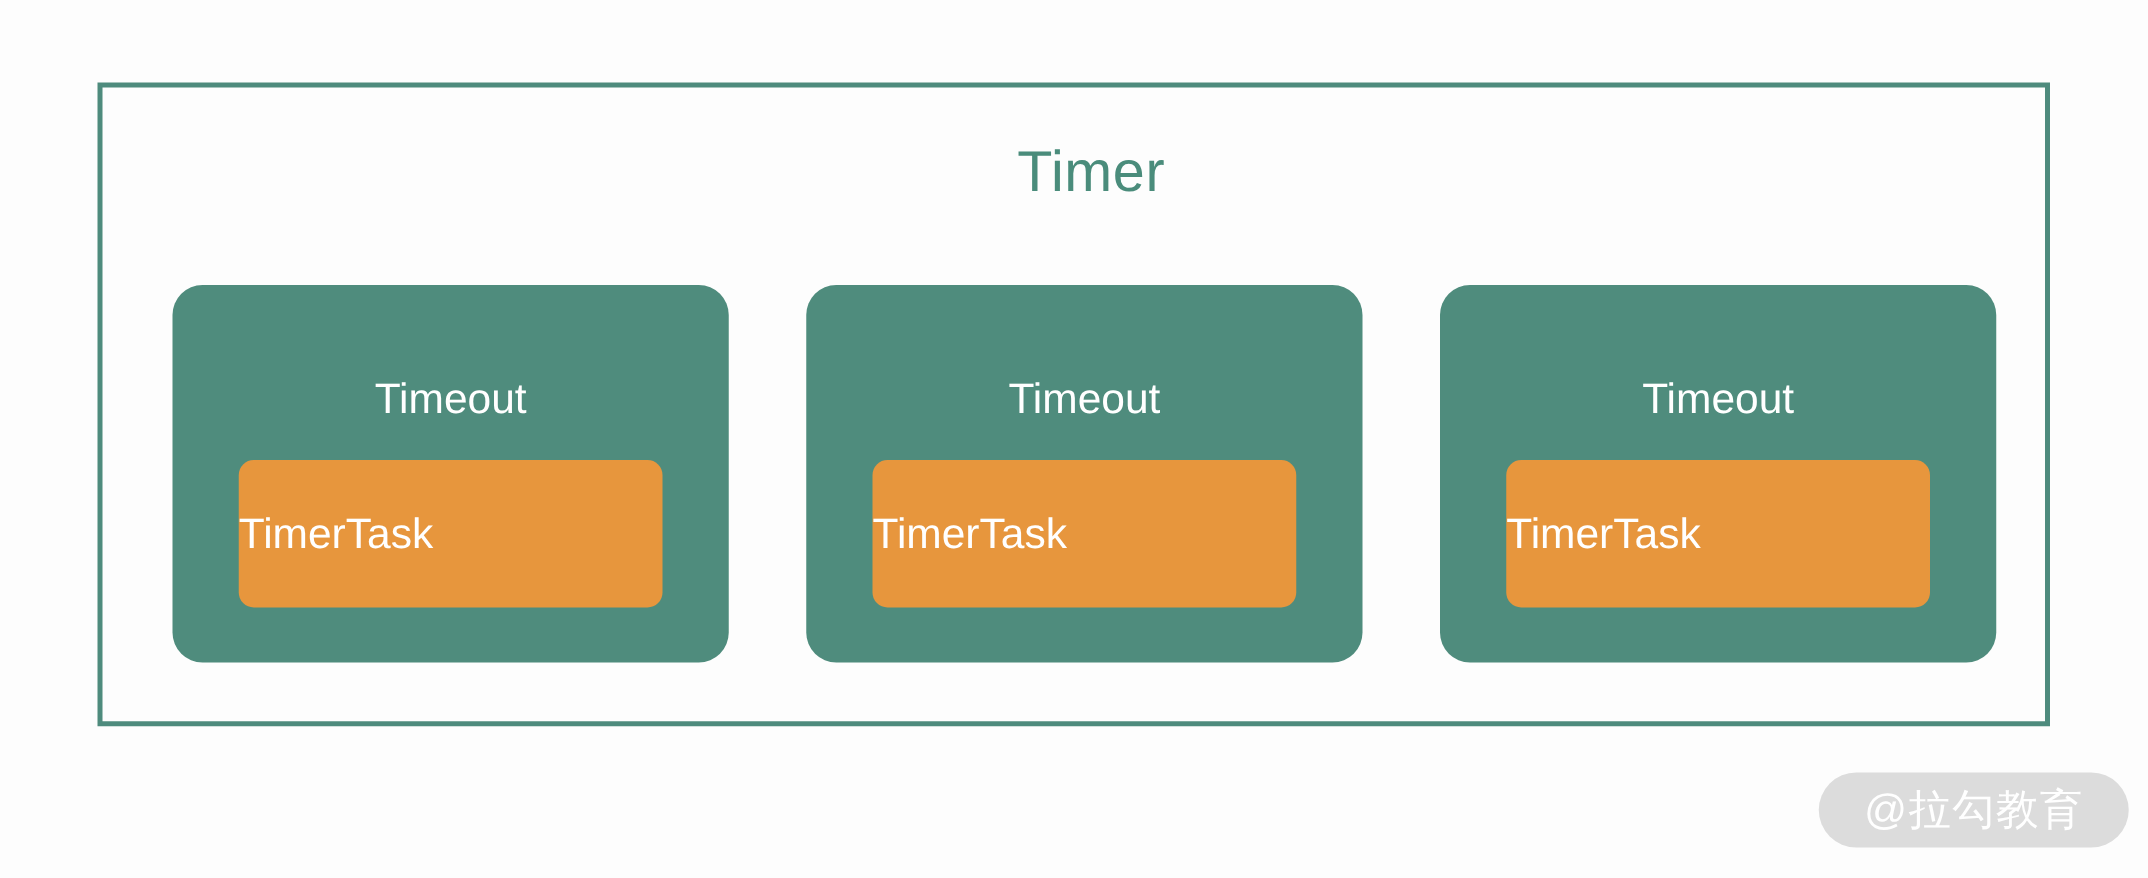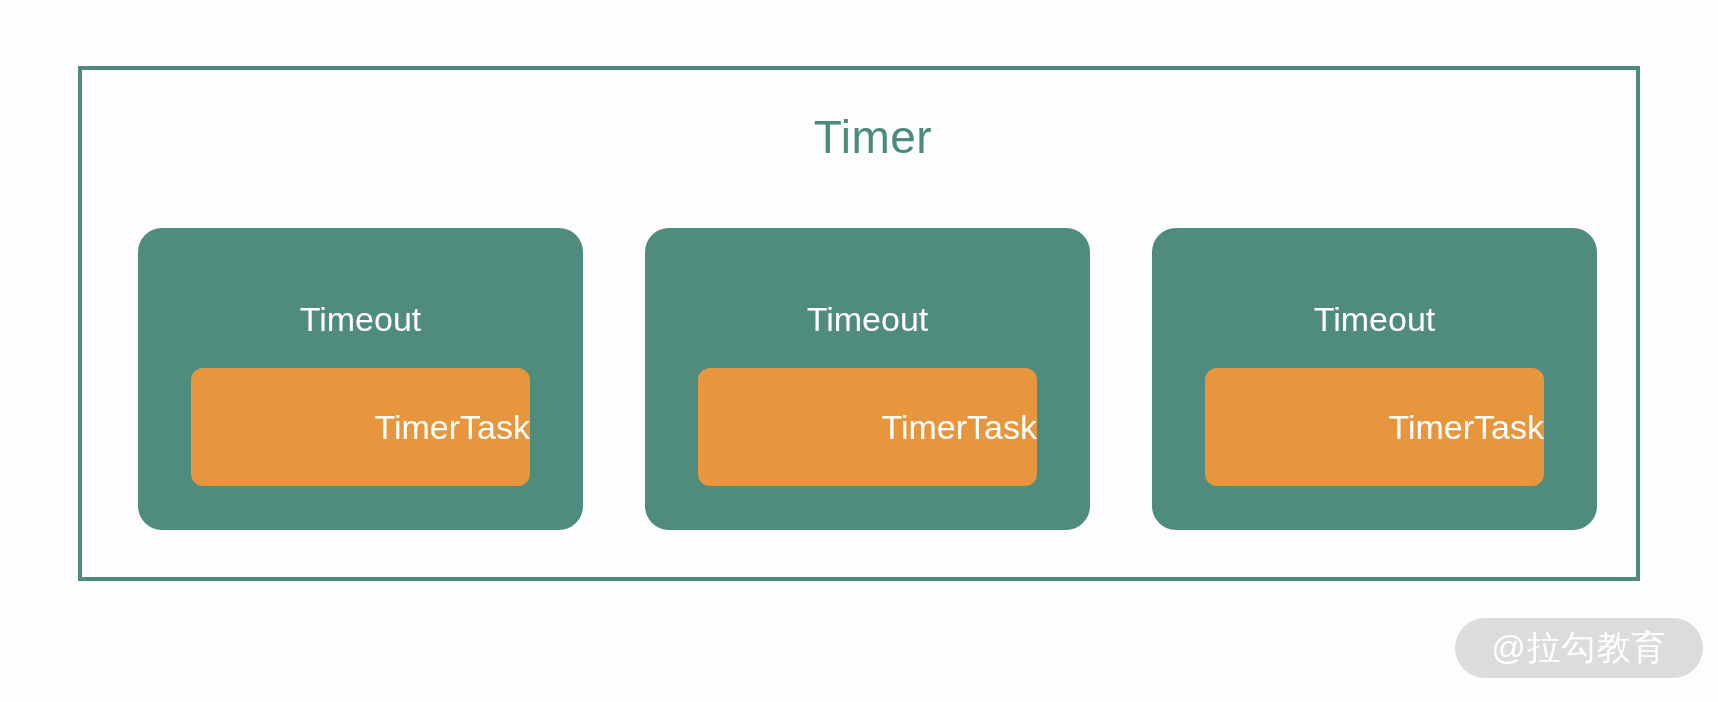--- a/index.html
+++ b/index.html
@@ -65,21 +65,21 @@
   .timertask-box {
     position: absolute;
     left: 53px;
     right: 53px;
     top: 140px;
     height: 118px;
     background: var(--orange, #E7963D);
     border-radius: 12px;
     display: flex;
     align-items: center;
-    justify-content: flex-end;
+    justify-content: flex-start;
   }
   .timertask-label {
     font-size: 34px;
     font-weight: 500;
     color: var(--label-text, #FFFFFF);
   }
   .watermark {
     position: absolute;
     left: 1455px;
     top: 618px;

